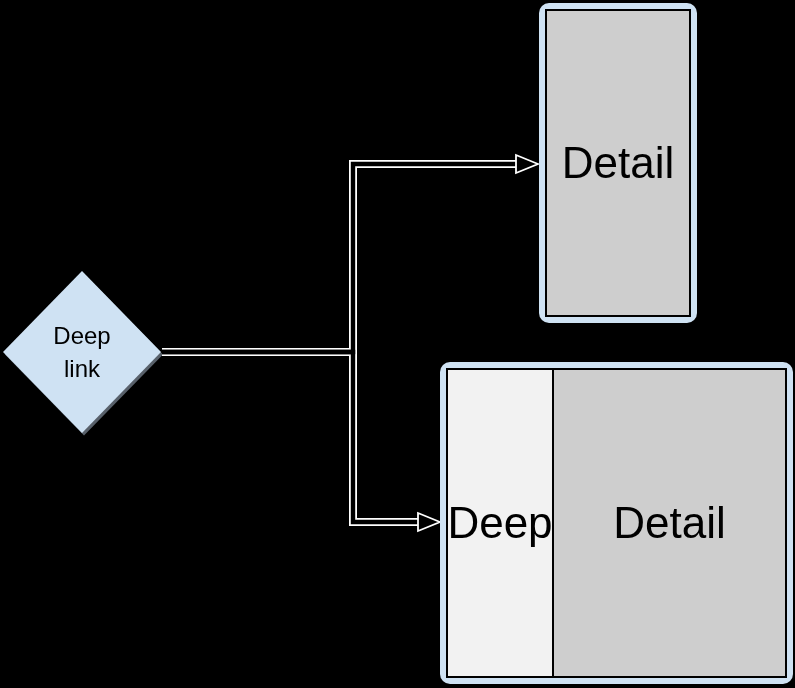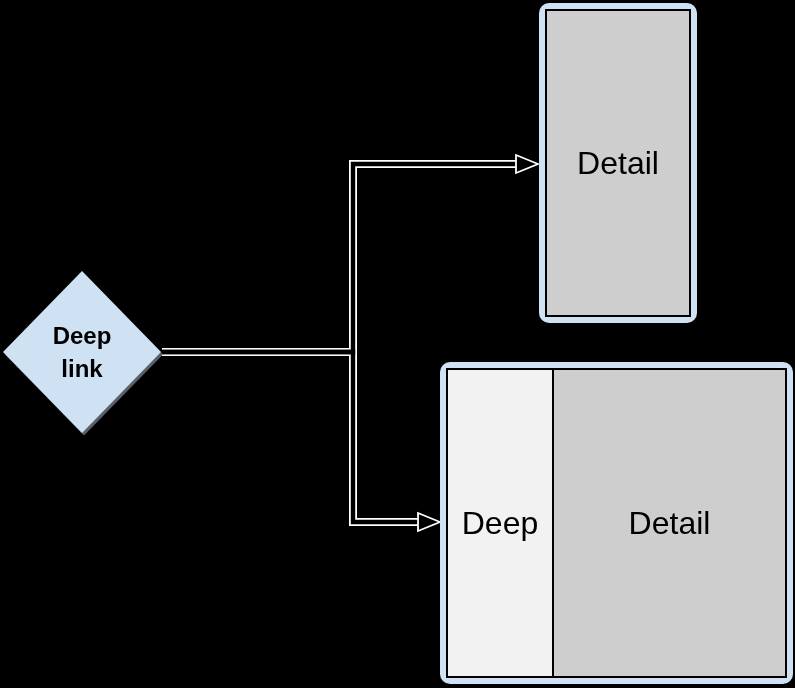--- a/index.html
+++ b/index.html
@@ -49,21 +49,20 @@
   .diamond-label {
     position: absolute;
     left: 42px;
     top: 319px;
     width: 80px;
     height: 66px;
     font-size: 24px;
     line-height: 33px;
     text-align: center;
     color: #000000;
-    font-weight: bold;
   }
   .frame {
     position: absolute;
     background: #cfe2f3;
     border-radius: 10px;
     padding: 6px;
     box-sizing: border-box;
   }
   .frame-top {
     left: 539px;
@@ -100,21 +99,21 @@
     width: 106px;
     flex: 0 0 106px;
     background: #f2f2f2;
     border-right: 2px solid #000000;
   }
   .detail-pane {
     flex: 1 1 auto;
     background: #cecece;
   }
   .screen-label {
-    font-size: 32px;
+    font-size: 44px;
     color: #000000;
     white-space: nowrap;
   }
 </style>
 </head>
 <body>
 
 <div class="stage">
 
   <svg class="connector-layer" width="795" height="688" viewBox="0 0 795 688">

